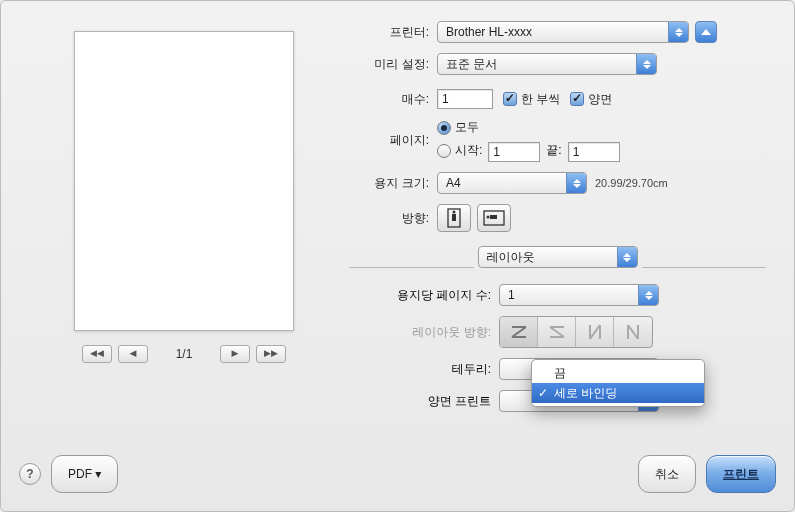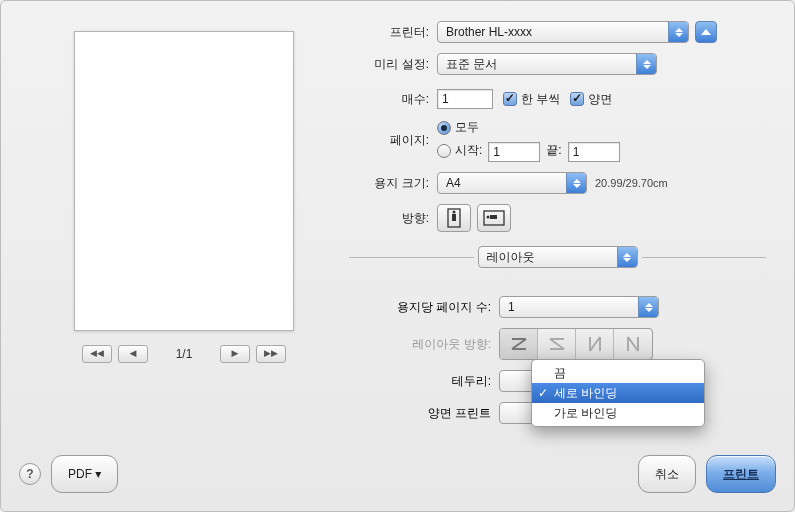--- a/index.html
+++ b/index.html
@@ -242,22 +242,22 @@
   border-right: 1px solid #b8b8b8;
   font-size: 16px;
   color: #888;
 }
 .layoutdir-btn:last-child { border-right: none; }
 .layoutdir-btn.sel { background: linear-gradient(#e2e2e2, #cacaca); color: #555; }
 
 
 .sep-row {
   display: flex;
-  align-items: center;
-  margin: 14px 0 28px;
+  align-items: flex-end;
+  margin: 14px 0 16px;
 }
 .sep-line {
   flex: 1;
   height: 1px;
   background: #b8b8b8;
 }
 
 
 .popup {
   position: absolute;
@@ -493,23 +493,20 @@
   </div>
 
   <div class="popup">
     <div class="popup-item">
       <span>끔</span>
     </div>
     <div class="popup-item sel">
       <span class="check">✓</span>
       <span>세로 바인딩</span>
     </div>
-    <div class="popup-item">
-      <span>가로 바인딩</span>
-    </div>
   </div>
 
   <div class="bottom">
     <div class="help">?</div>
     <div class="pill">PDF ▾</div>
     <div class="spacer"></div>
     <div class="pill">취소</div>
     <div class="pill primary">프린트</div>
   </div>
 </div>

